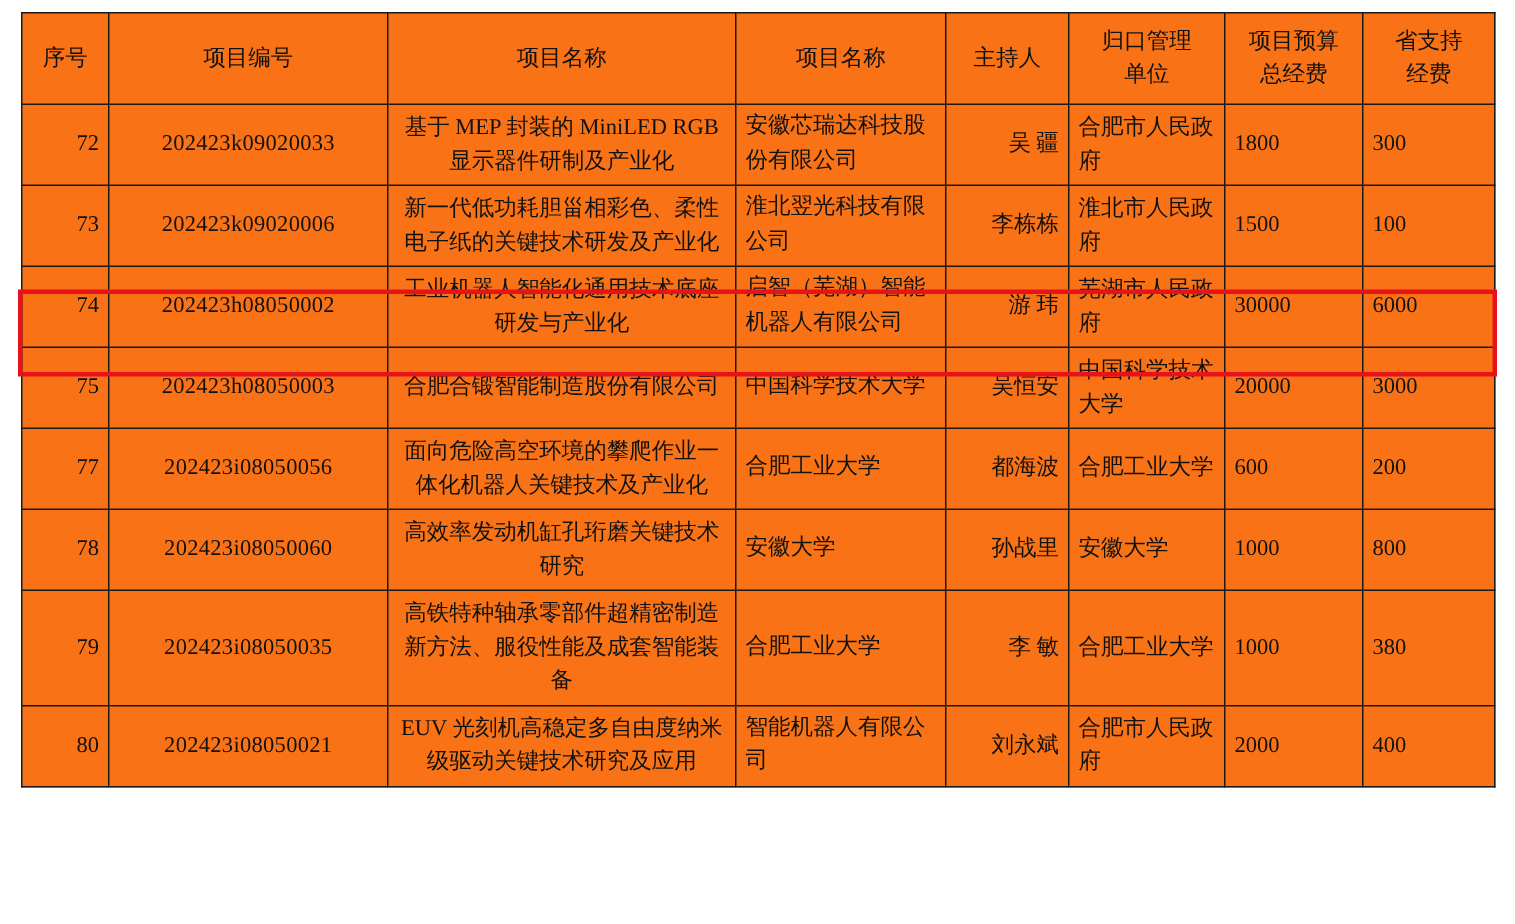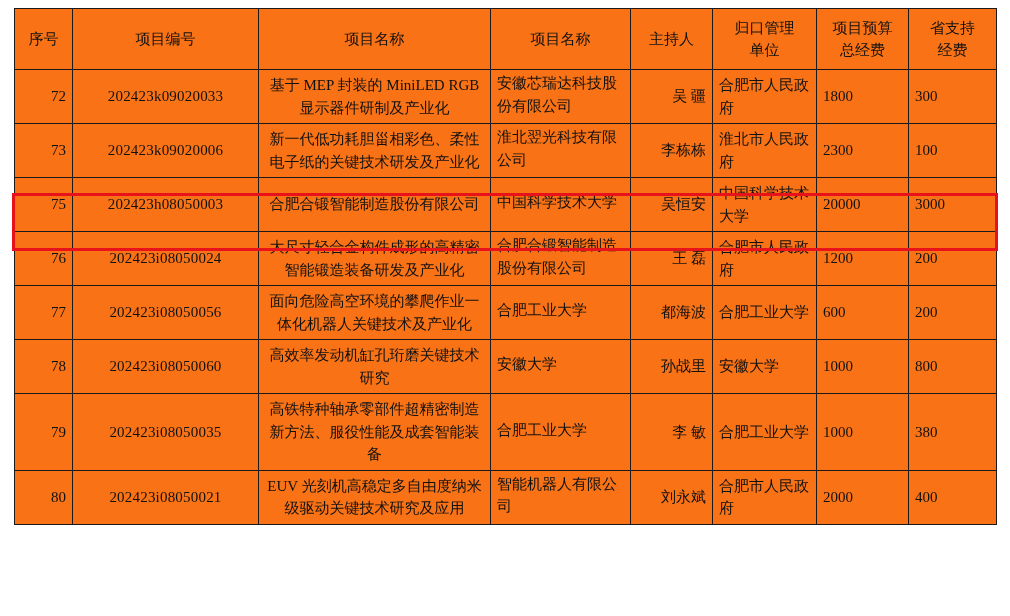--- a/index.html
+++ b/index.html
@@ -160,46 +160,46 @@
         <td class="money">300</td>
       </tr>
 
       <tr>
         <td class="num">73</td>
         <td class="code">202423k09020006</td>
         <td class="name">新一代低功耗胆甾相彩色、柔性电子纸的关键技术研发及产业化</td>
         <td class="unit">淮北翌光科技有限公司</td>
         <td class="person">李栋栋</td>
         <td class="dept">淮北市人民政府</td>
-        <td class="money">2300</td>
+        <td class="money">1500</td>
         <td class="money">100</td>
       </tr>
 
+      <tr>
+        <td class="num">74</td>
+        <td class="code">202423h08050002</td>
+        <td class="name">工业机器人智能化通用技术底座研发与产业化</td>
+        <td class="unit">启智（芜湖）智能机器人有限公司</td>
+        <td class="person">游 玮</td>
+        <td class="dept">芜湖市人民政府</td>
+        <td class="money">30000</td>
+        <td class="money">6000</td>
+      </tr>
 
       <tr>
         <td class="num">75</td>
         <td class="code">202423h08050003</td>
         <td class="name">合肥合锻智能制造股份有限公司</td>
         <td class="unit">中国科学技术大学</td>
         <td class="person">吴恒安</td>
         <td class="dept">中国科学技术大学</td>
         <td class="money">20000</td>
         <td class="money">3000</td>
       </tr>
 
-      <tr>
-        <td class="num">76</td>
-        <td class="code">202423i08050024</td>
-        <td class="name">大尺寸轻合金构件成形的高精密智能锻造装备研发及产业化</td>
-        <td class="unit">合肥合锻智能制造股份有限公司</td>
-        <td class="person">王 磊</td>
-        <td class="dept">合肥市人民政府</td>
-        <td class="money">1200</td>
-        <td class="money">200</td>
-      </tr>
 
       <tr>
         <td class="num">77</td>
         <td class="code">202423i08050056</td>
         <td class="name">面向危险高空环境的攀爬作业一体化机器人关键技术及产业化</td>
         <td class="unit">合肥工业大学</td>
         <td class="person">都海波</td>
         <td class="dept">合肥工业大学</td>
         <td class="money">600</td>
         <td class="money">200</td>

